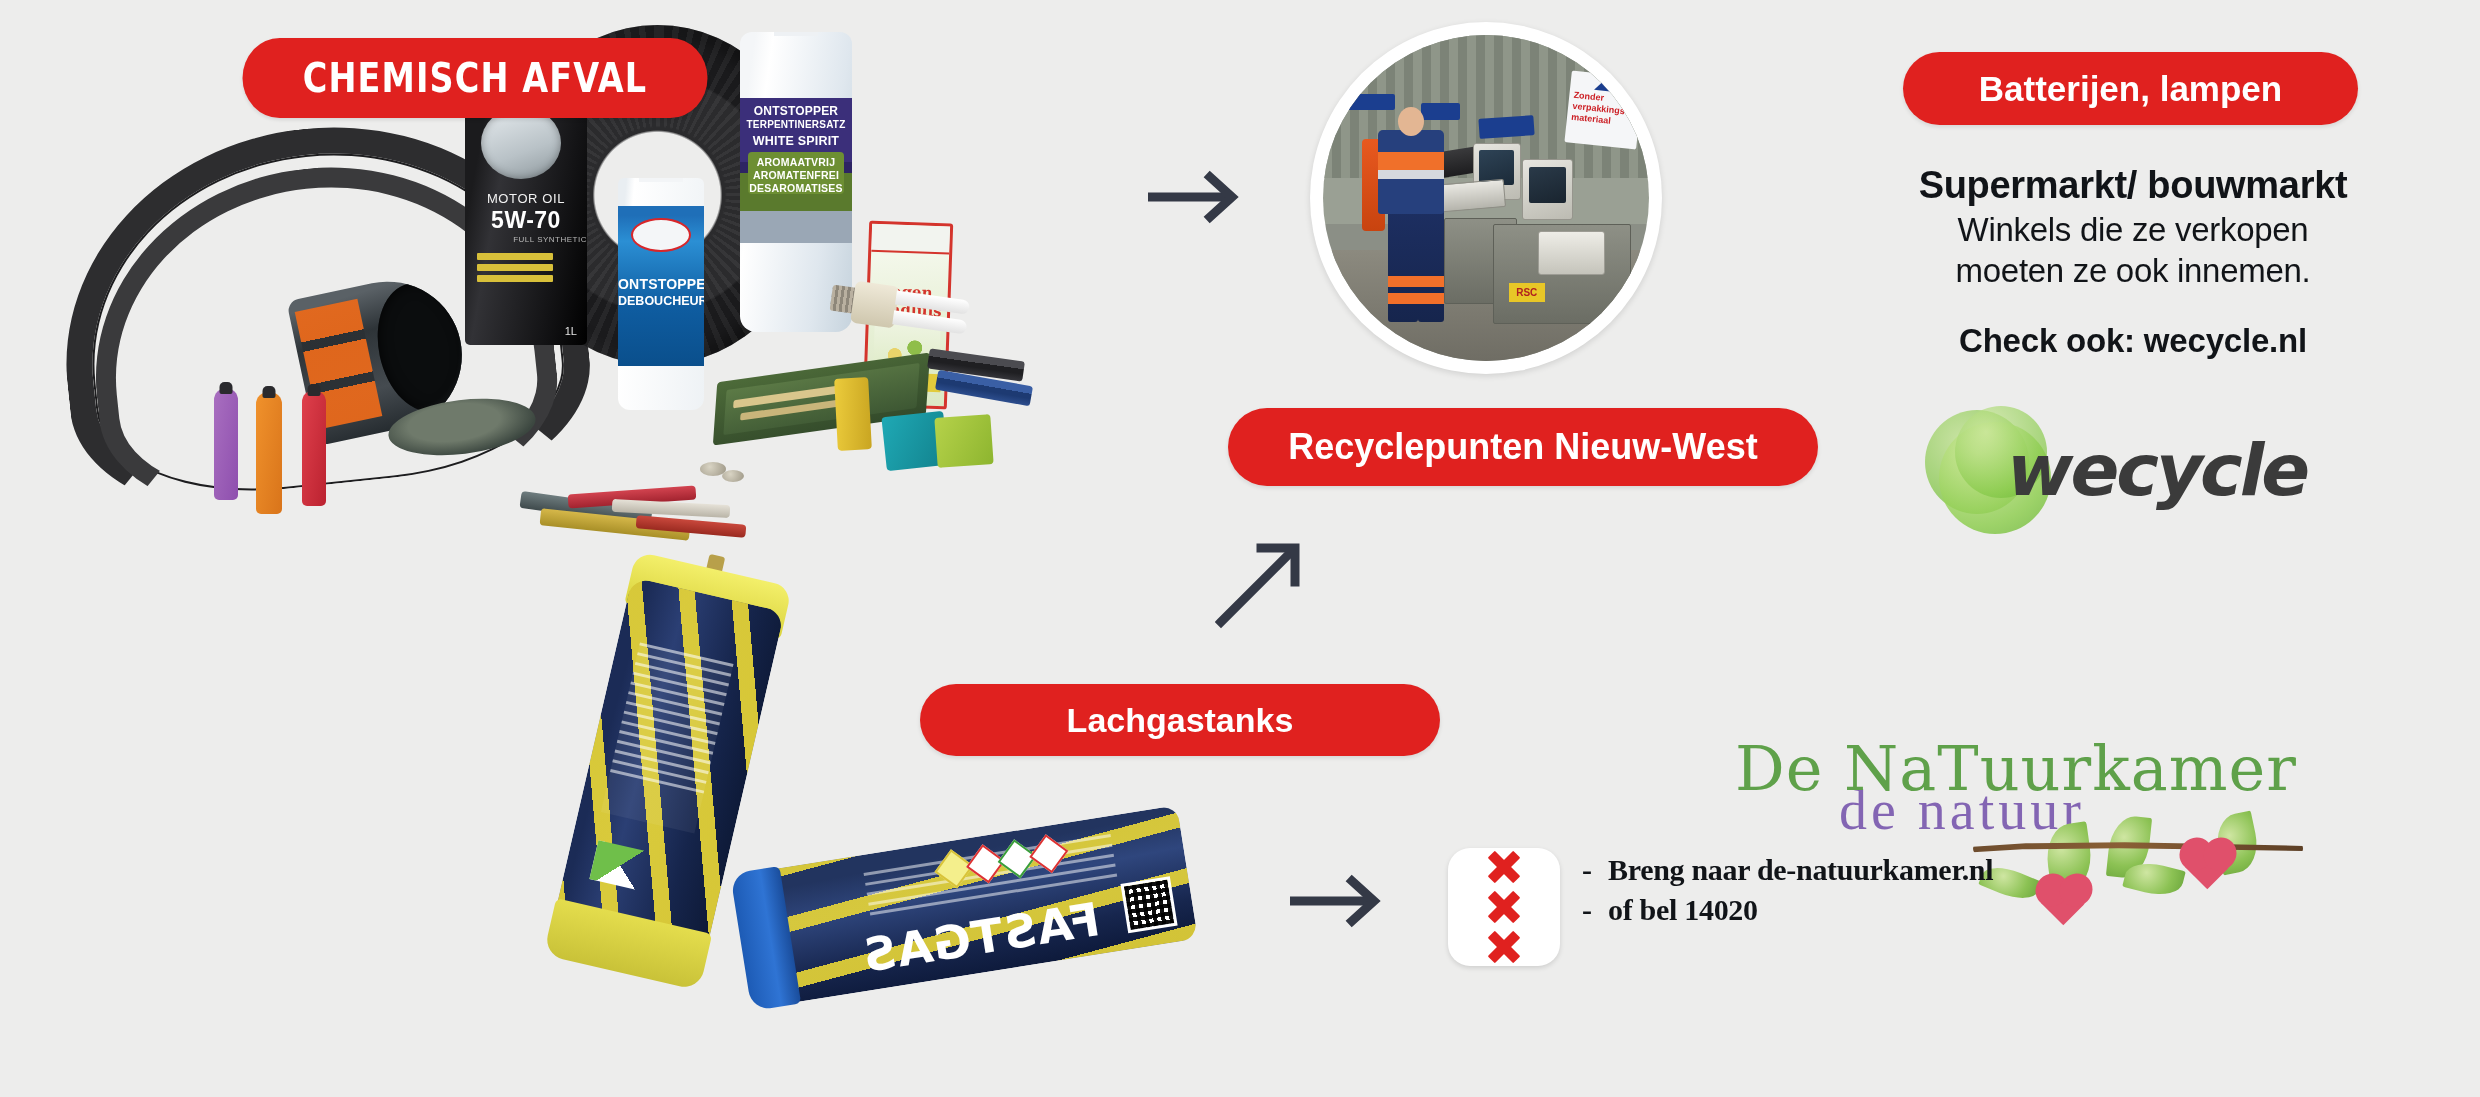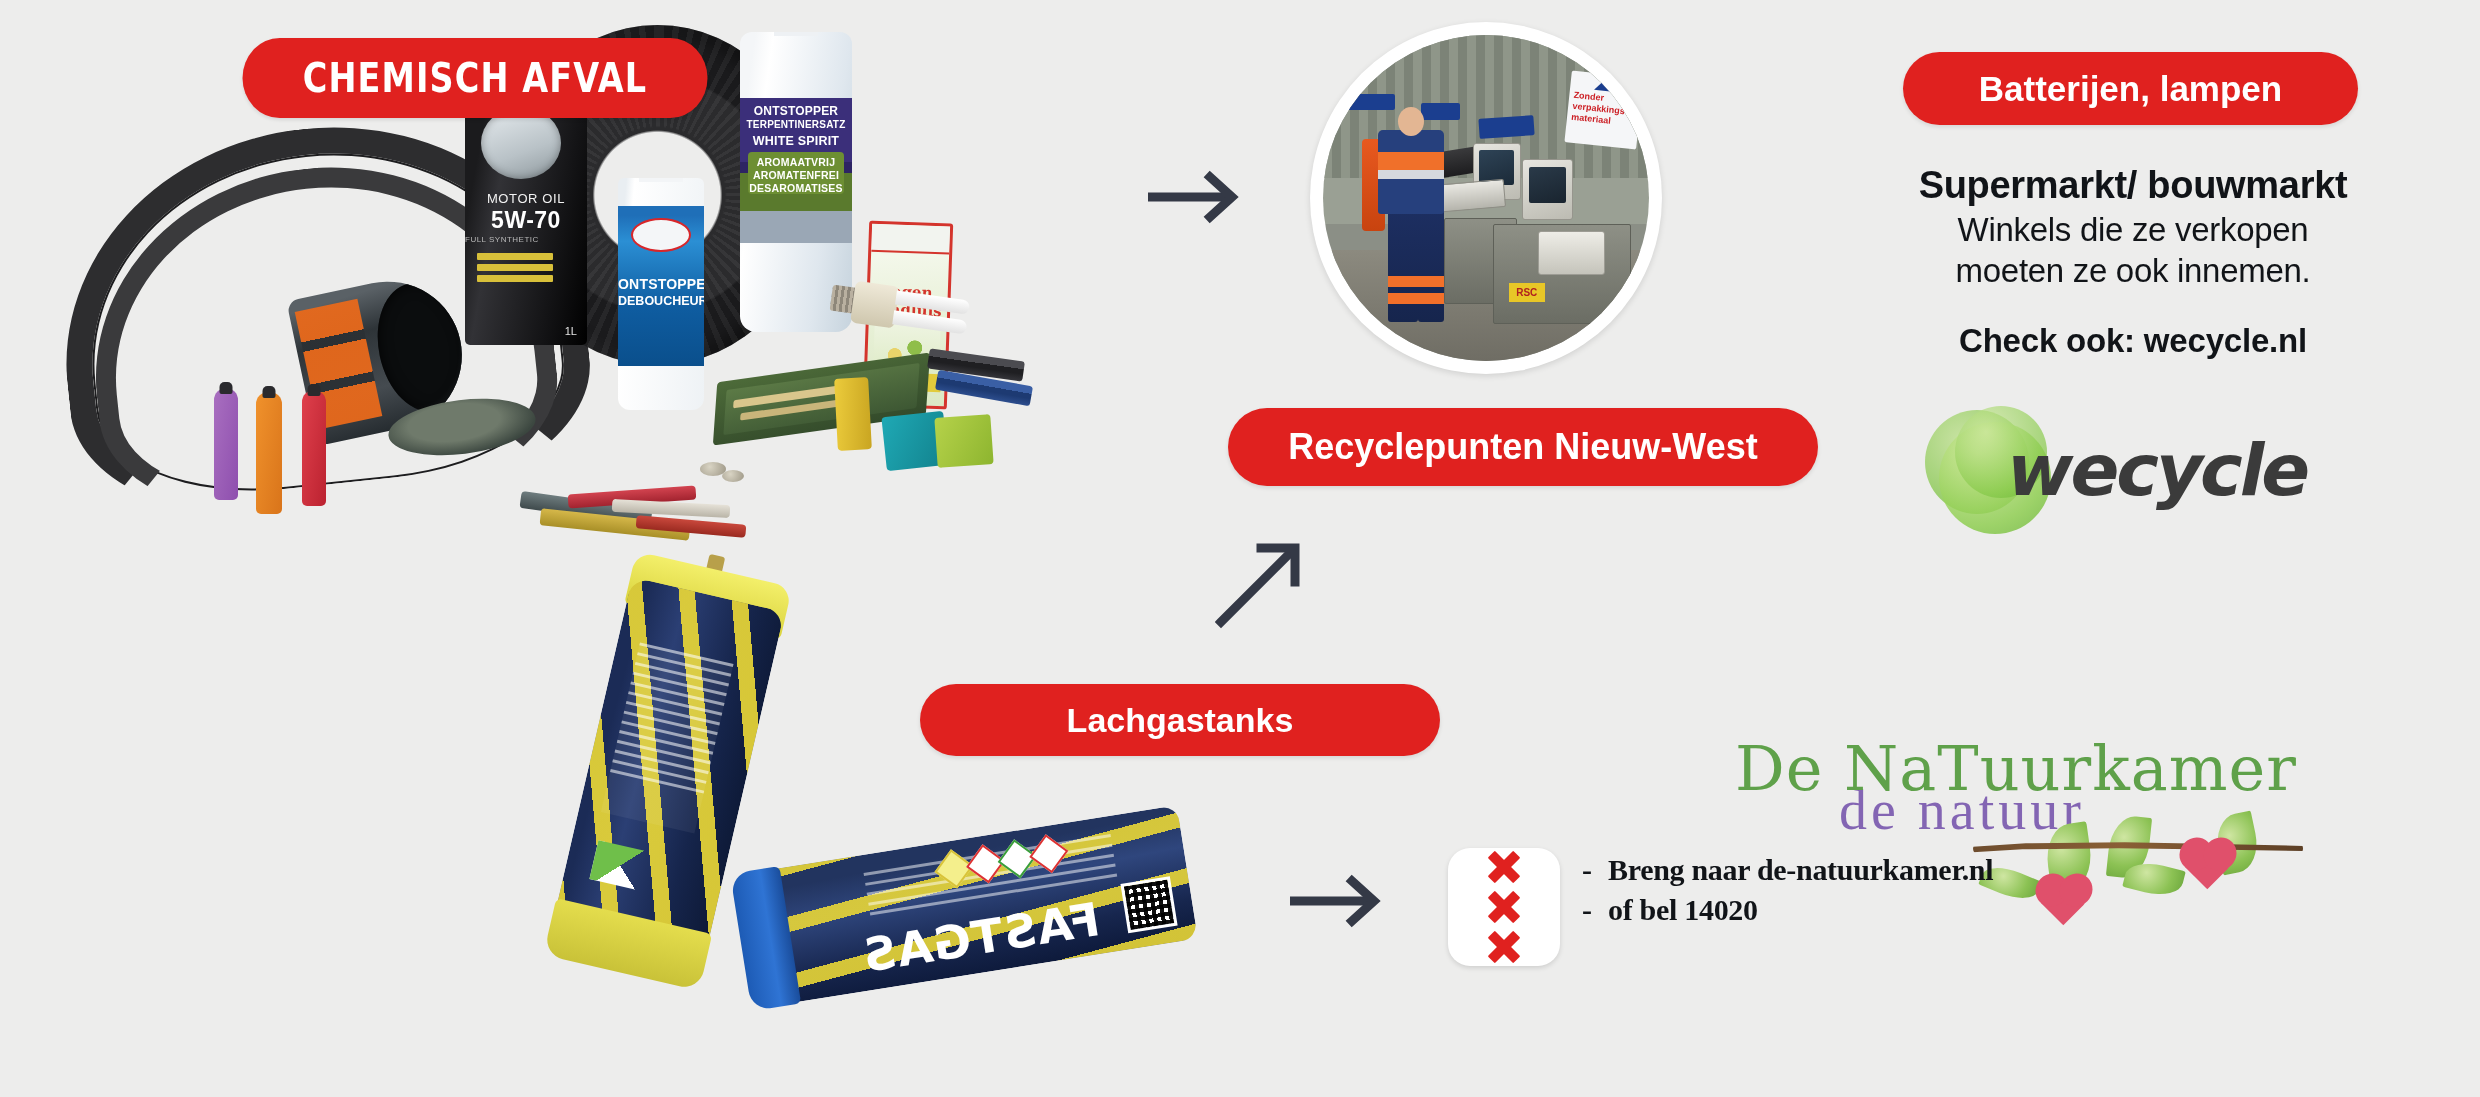--- a/index.html
+++ b/index.html
@@ -212,21 +212,21 @@
   #motor-oil .mo-window {
     position: absolute; left: 16px; top: 12px; width: 80px; height: 72px;
     border-radius: 40px/36px;
     background: linear-gradient(160deg,#e8edf0,#b9c2c7 60%,#8d979c);
     box-shadow: inset 0 0 8px rgba(0,0,0,.35);
   }
   #motor-oil .mo-t1 { position:absolute; left:0; right:0; top:96px; text-align:center;
       color:#f2f2f2; font-size:13px; letter-spacing:.6px; }
   #motor-oil .mo-t2 { position:absolute; left:0; right:0; top:112px; text-align:center;
       color:#fff; font-size:23px; font-weight:bold; letter-spacing:.5px; }
-  #motor-oil .mo-t3 { position:absolute; left:0; right:0; top:140px; text-align:left;
+  #motor-oil .mo-t3 { position:absolute; left:0; right:0; top:140px; text-align:right;
       color:#b9b9b9; font-size:8px; letter-spacing:.5px; }
   #motor-oil .mo-bars { position:absolute; left:12px; top:158px; width:76px; }
   #motor-oil .mo-bars i { display:block; height:7px; margin-bottom:4px;
       background:#d8c03a; border-radius:1px; }
   #motor-oil .mo-1l { position:absolute; right:10px; bottom:8px; color:#e4e4e4; font-size:11px; }
 
   
   #ontstopper {
     left: 618px; top: 178px; width: 86px; height: 232px;
     background: linear-gradient(95deg,#e9eef2 0 8%, #ffffff 16%, #eef2f5 100%);

